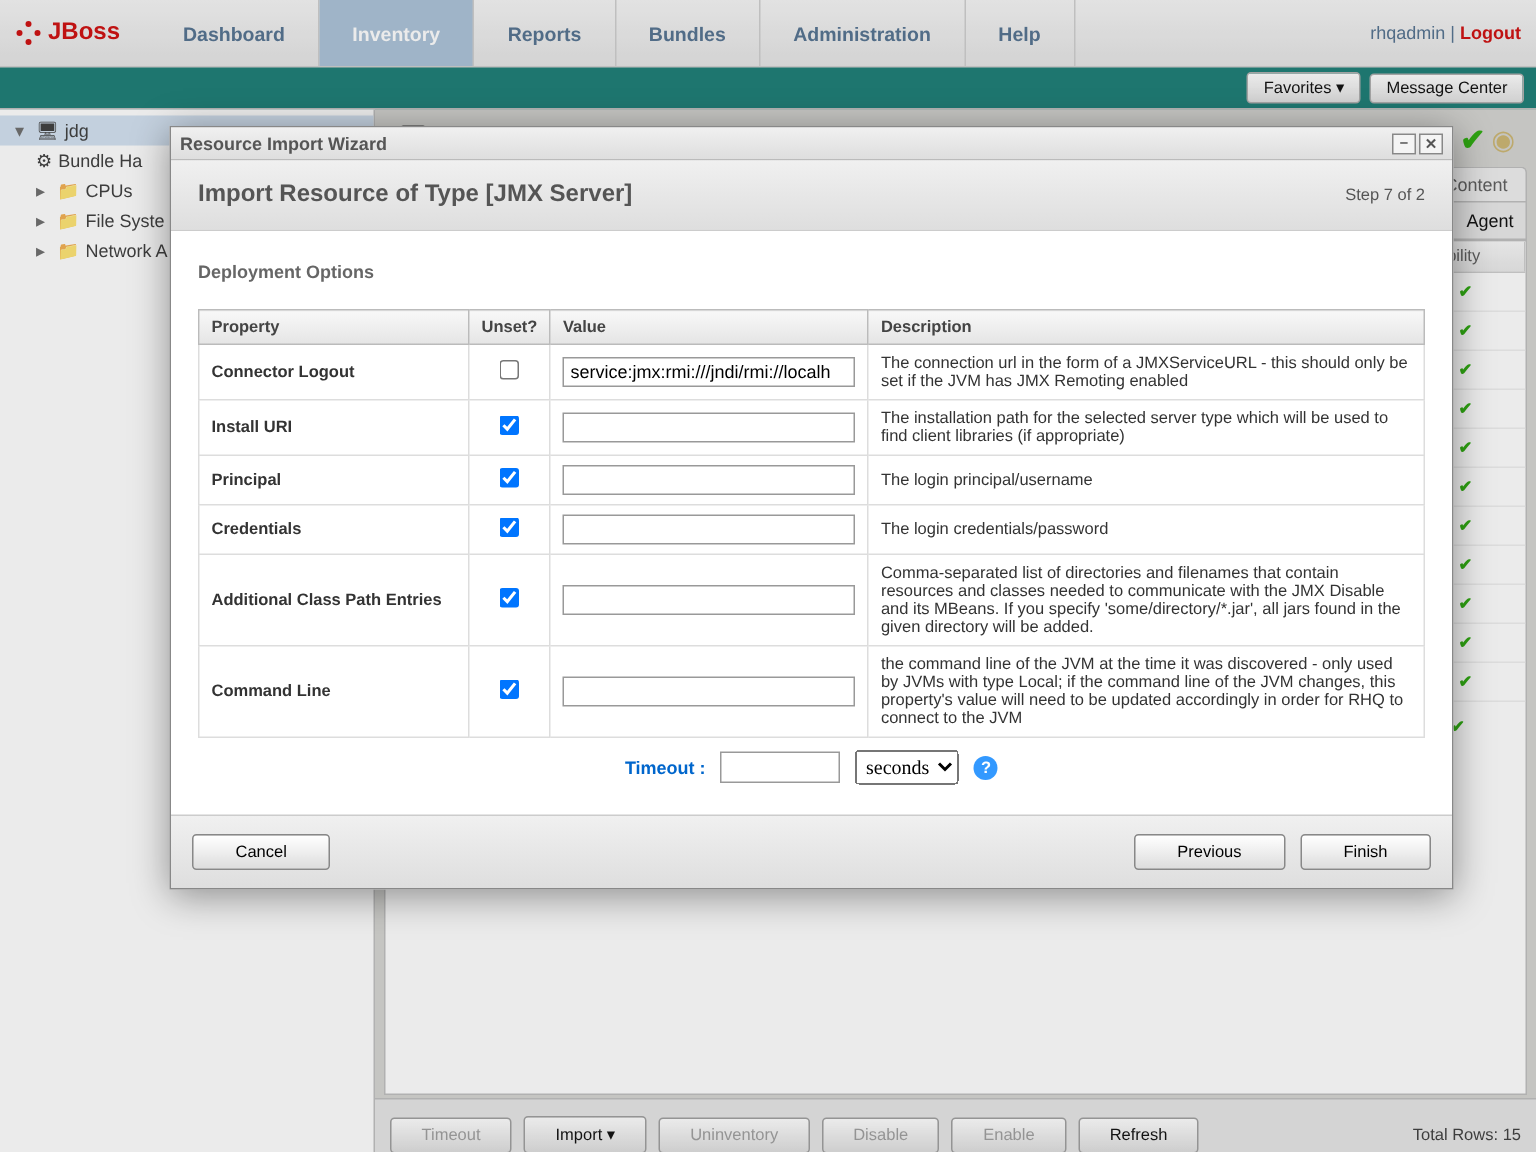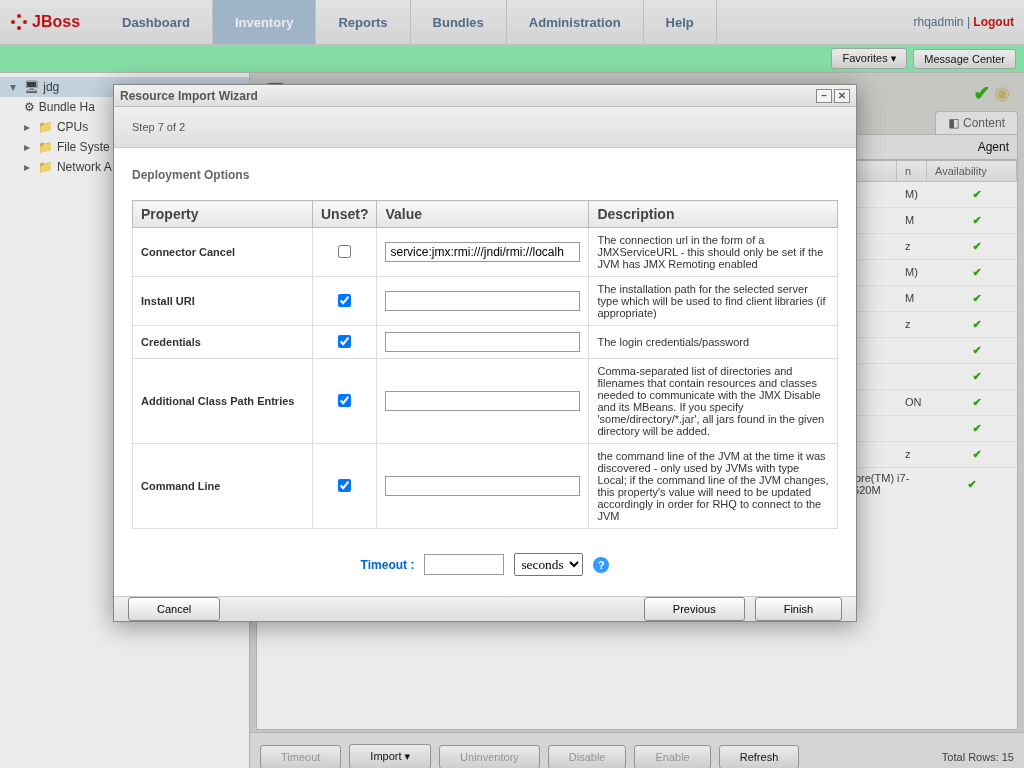--- a/index.html
+++ b/index.html
@@ -6,21 +6,21 @@
 body { font-family: Arial, sans-serif; font-size: 12px; background: #d3d3cf; width: 1024px; height: 768px; overflow: hidden; position: relative; }
 .topbar { height: 45px; background: linear-gradient(#f5f5f5, #e3e3e3); border-bottom: 1px solid #ccc; display: flex; align-items: center; padding: 0 10px; }
 .logo { display: flex; align-items: center; color: #c00; font-weight: bold; font-size: 16px; width: 90px; }
 .logo-dots { width: 18px; height: 18px; margin-right: 4px; position: relative; }
 .logo-dots span { position: absolute; width: 4px; height: 4px; background: #c00; border-radius: 50%; }
 .nav { display: flex; height: 100%; text-align: center; }
 .nav-item { padding: 0 22px; display: flex; align-items: center; color: #4a6a8a; font-weight: bold; font-size: 13px; border-right: 1px solid #ccc; cursor: pointer; }
 .nav-item.active { background: #a6bfd6; color: #fff; }
 .userlinks { margin-left: auto; color: #4a6a8a; font-size: 12px; }
 .userlinks a { color: #c00; text-decoration: none; font-weight: bold; }
-.subbar { height: 28px; background: #86efac; border-bottom: 1px solid #bbb; display: flex; align-items: center; justify-content: flex-end; padding: 0 8px; gap: 6px; }
+.subbar { height: 28px; background: #0f766e; border-bottom: 1px solid #bbb; display: flex; align-items: center; justify-content: flex-end; padding: 0 8px; gap: 6px; }
 .subbar button { font-size: 11px; padding: 3px 10px; background: linear-gradient(#fff,#e0e0e0); border: 1px solid #aaa; border-radius: 3px; cursor: pointer; }
 .main { display: flex; height: calc(100% - 61px); }
 .sidebar { width: 250px; background: #fff; border-right: 1px solid #bbb; padding-top: 4px; }
 .tree-node { padding: 3px 4px 3px 10px; display: flex; align-items: center; gap: 4px; font-size: 12px; color: #333; }
 .tree-node.sel { background: #d0e0f0; }
 .tree-child { padding-left: 24px; }
 .tree-tog { width: 10px; color: #666; }
 .content { flex: 1; background: #d3d3cf; position: relative; padding: 6px; }
 .content-header { display: flex; align-items: center; justify-content: space-between; height: 28px; padding: 0 8px; }
 .content-header .title { font-size: 18px; font-weight: bold; color: #333; }
@@ -38,44 +38,44 @@
 .gc { padding: 6px 8px; font-size: 11px; color: #333; }
 .gc.av { color: #2a0; font-weight: bold; text-align: center; }
 .footer-bar { position: absolute; bottom: 0; left: 0; right: 0; height: 48px; background: #e4e4e4; border-top: 1px solid #bbb; display: flex; align-items: center; padding: 0 10px; gap: 8px; }
 .footer-bar button { font-size: 11px; padding: 5px 20px; background: linear-gradient(#fff,#ddd); border: 1px solid #999; border-radius: 3px; cursor: pointer; }
 .footer-bar button:disabled { color: #999; }
 .footer-info { margin-left: auto; font-size: 11px; color: #333; }
 .partial-row { font-size: 11px; color: #333; padding: 4px 0 4px 0; display:flex; }
 
 
 .modal-overlay { position: absolute; top: 0; left: 0; right: 0; bottom: 0; background: rgba(120,120,120,0.15); }
-.modal { position: absolute; top: 84px; left: 113px; width: 744px; background: #fff; border: 1px solid #888; box-shadow: 0 4px 24px rgba(0,0,0,0.4); }
+.modal { position: absolute; top: 84px; left: 113px; width: 856px; background: #fff; border: 1px solid #888; box-shadow: 0 4px 24px rgba(0,0,0,0.4); }
 .modal-title { background: linear-gradient(#f0f0f0,#dedede); height: 22px; display: flex; align-items: center; padding: 0 6px; font-size: 12px; font-weight: bold; color: #555; border-bottom: 1px solid #bbb; }
 .modal-title-btns { margin-left: auto; display: flex; gap: 2px; }
 .modal-title-btns span { width: 16px; height: 14px; border: 1px solid #888; background: #f4f4f4; font-size: 10px; display: flex; align-items: center; justify-content: center; cursor: pointer; }
 .modal-header { background: linear-gradient(#f0f0f0,#dedede); padding: 14px 18px; border-bottom: 1px solid #ccc; display: flex; align-items: center; justify-content: space-between; }
 .modal-header h2 { font-size: 16px; color: #555; }
 .modal-header .step { font-size: 11px; color: #555; }
 .modal-body { padding: 20px 18px; }
 .section-label { font-size: 12px; font-weight: bold; color: #666; margin-bottom: 18px; }
 .prop-table { width: 100%; border: 1px solid #bbb; border-collapse: collapse; }
-.prop-table th { background: linear-gradient(#f8f8f8,#e5e5e5); border: 1px solid #bbb; padding: 5px 8px; text-align: left; font-size: 14px; color: #444; }
+.prop-table th { background: linear-gradient(#f8f8f8,#e5e5e5); border: 1px solid #bbb; padding: 5px 8px; text-align: left; font-size: 11px; color: #444; }
 .prop-table td { border: 1px solid #ddd; padding: 6px 8px; font-size: 11px; color: #333; vertical-align: middle; }
 .prop-table td.lbl { font-weight: bold; color: #333; width: 180px; }
 .prop-table td.unset { width: 50px; text-align: center; }
 .prop-table td.val { width: 210px; }
 .prop-table td.desc { font-size: 11px; color: #333; }
 .prop-table input[type=text] { width: 195px; font-size: 12px; padding: 2px 4px; border: 1px solid #999; }
 .prop-table select { width: 200px; font-size: 12px; padding: 1px; }
-.timeout-row { display: flex; align-items: center; justify-content: center; gap: 10px; margin-top: 24px; }
+.timeout-row { display: flex; align-items: center; justify-content: center; gap: 10px; margin-top: 8px; }
 .timeout-row .lbl { color: #06c; font-weight: bold; font-size: 12px; }
 .timeout-row input { width: 80px; padding: 2px; border: 1px solid #999; }
 .timeout-row select { padding: 2px; font-family: Liberation Serif, serif; }
 .help-icon { width: 16px; height: 16px; background: #39f; color: #fff; border-radius: 50%; display: inline-flex; align-items: center; justify-content: center; font-size: 11px; font-weight: bold; }
-.modal-footer { background: linear-gradient(#f0f0f0,#dedede); border-top: 1px solid #ccc; padding: 0 14px; display: flex; justify-content: center; }
+.modal-footer { background: linear-gradient(#f0f0f0,#dedede); border-top: 1px solid #ccc; padding: 12px 14px; display: flex; justify-content: center; }
 .modal-footer button { font-size: 11px; padding: 5px 28px; background: linear-gradient(#fff,#ddd); border: 1px solid #888; border-radius: 3px; cursor: pointer; }
 .modal-footer .right { margin-left: auto; display: flex; gap: 10px; }
 </style>
 </head>
 <body>
 
 <div class="topbar">
   <div class="logo">
     <span class="logo-dots">
       <span style="top:1px;left:7px"></span>
@@ -210,45 +210,52 @@
 <div class="modal-overlay"></div>
 <div class="modal">
   <div class="modal-title">
     <span>Resource Import Wizard</span>
     <div class="modal-title-btns">
       <span>–</span>
       <span>✕</span>
     </div>
   </div>
   <div class="modal-header">
+    <h2>Import Resource of Type [JMX Server]</h2>
     <span class="step">Step 7 of 2</span>
   </div>
   <div class="modal-body">
     <div class="section-label">Deployment Options</div>
     <table class="prop-table">
       <thead>
         <tr>
           <th>Property</th>
           <th>Unset?</th>
           <th>Value</th>
           <th>Description</th>
         </tr>
       </thead>
       <tbody id="proprows">
           <tr>
-            <td class="lbl">Connector Cancel</td>
+            <td class="lbl">Connector Logout</td>
             <td class="unset"><input type="checkbox" style=""></td>
             <td class="val"><input type="text" value="service:jmx:rmi:///jndi/rmi://localh" style=""></td>
             <td class="desc">The connection url in the form of a JMXServiceURL - this should only be set if the JVM has JMX Remoting enabled</td>
           </tr>
           <tr>
             <td class="lbl">Install URI</td>
             <td class="unset"><input type="checkbox" checked="" style=""></td>
             <td class="val"><input type="text" style=""></td>
             <td class="desc">The installation path for the selected server type which will be used to find client libraries (if appropriate)</td>
+          </tr>
+          <tr>
+            <td class="lbl">Principal</td>
+            <td class="unset"><input type="checkbox" checked="" style=""></td>
+            <td class="val"><input type="text" style=""></td>
+            <td class="desc">The login principal/username</td>
           </tr>
           <tr>
             <td class="lbl">Credentials</td>
             <td class="unset"><input type="checkbox" checked="" style=""></td>
             <td class="val"><input type="text" style=""></td>
             <td class="desc">The login credentials/password</td>
           </tr>
           <tr>
             <td class="lbl">Additional Class Path Entries</td>
             <td class="unset"><input type="checkbox" checked="" style=""></td>

